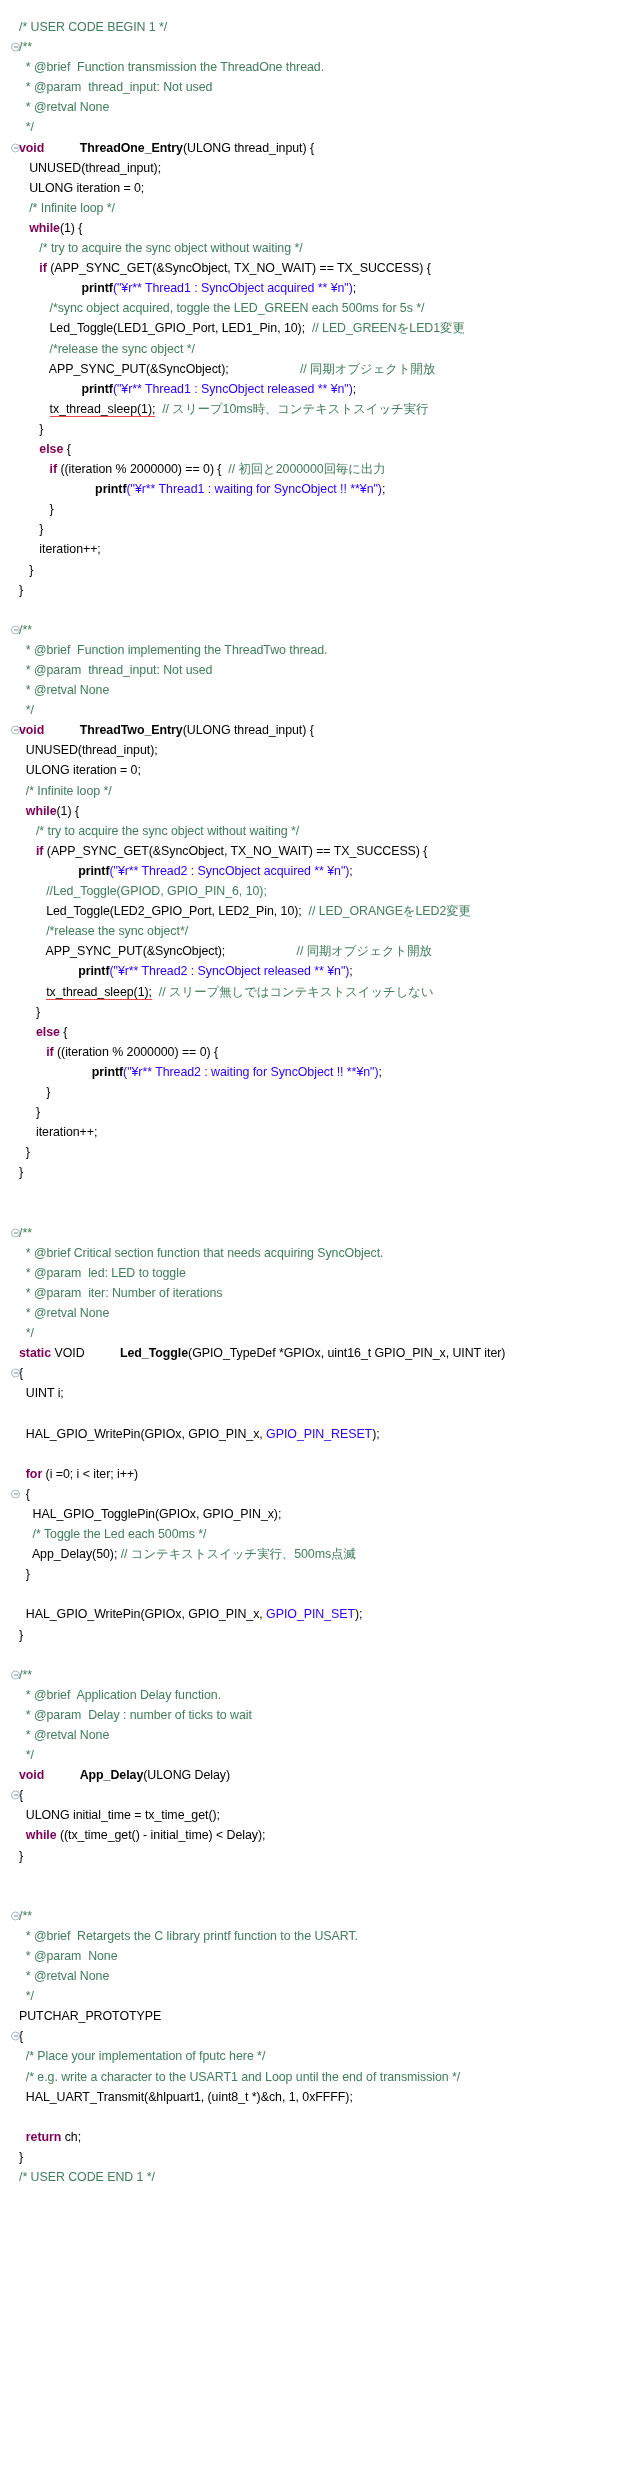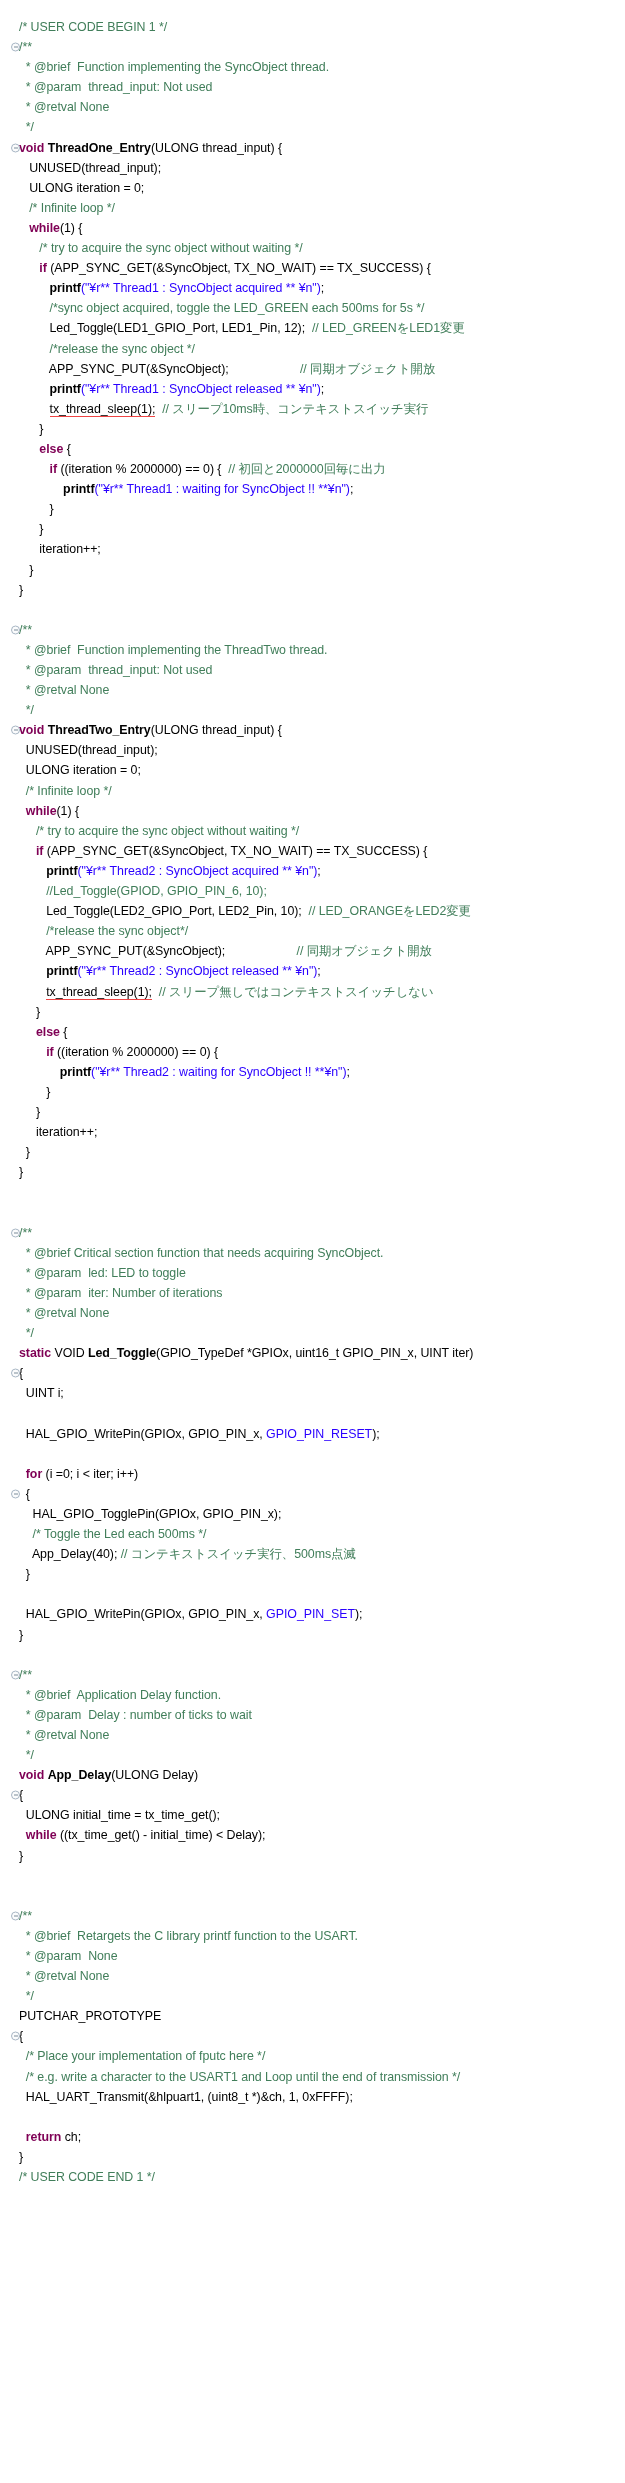--- a/index.html
+++ b/index.html
@@ -34,21 +34,21 @@
     color: #000000;
     letter-spacing: -0.05px;
     padding-left: 8px;
   }
   .line.blank { color: transparent; }
 
   
   .cmt      { color: #417e5a; }       
   .kw       { color: #7f0055; font-weight: bold; }  
   .str      { color: #2a00ff; }       
-  .fn       { color: #000000; font-weight: bold; }  
+  .fn       { color: #000000; font-weight: bold; margin-left: 32px; }  
   .macro    { color: #2a00ff; } 
   .plain    { color: #000000; }
 
   
   .fold {
     position: absolute;
     left: 0px;
     top: 50%;
     transform: translateY(-50%);
     width: 9px;
@@ -74,34 +74,34 @@
     padding-bottom: 0px;
   }
 </style>
 </head>
 <body>
 
 <div id="editor">
   <div class="code-area" id="code-area">
       <div class="line"><span class="cmt">/* USER CODE BEGIN 1 */</span></div>
       <div class="line"><span class="fold"></span><span class="cmt">/**</span></div>
-      <div class="line"><span class="cmt">  * @brief  Function implementing the SyncObject thread.</span></div>
+      <div class="line"><span class="cmt">  * @brief  Function transmission the ThreadOne thread.</span></div>
       <div class="line"><span class="cmt">  * @param  thread_input: Not used</span></div>
       <div class="line"><span class="cmt">  * @retval None</span></div>
       <div class="line"><span class="cmt">  */</span></div>
       <div class="line"><span class="fold"></span><span class="kw">void</span><span class="plain"> </span><span class="fn">ThreadOne_Entry</span><span class="plain">(ULONG thread_input) {</span></div>
       <div class="line"><span class="plain">   UNUSED(thread_input);</span></div>
       <div class="line"><span class="plain">   ULONG iteration = 0;</span></div>
       <div class="line"><span class="cmt">   /* Infinite loop */</span></div>
       <div class="line"><span class="plain">   </span><span class="kw">while</span><span class="plain">(1) {</span></div>
       <div class="line"><span class="cmt">      /* try to acquire the sync object without waiting */</span></div>
       <div class="line"><span class="plain">      </span><span class="kw">if</span><span class="plain"> (APP_SYNC_GET(&amp;SyncObject, TX_NO_WAIT) == TX_SUCCESS) {</span></div>
       <div class="line"><span class="plain">         </span><span class="fn">printf</span><span class="str">("¥r** Thread1 : SyncObject acquired ** ¥n")</span><span class="plain">;</span></div>
       <div class="line"><span class="cmt">         /*sync object acquired, toggle the LED_GREEN each 500ms for 5s */</span></div>
-      <div class="line"><span class="plain">         Led_Toggle(LED1_GPIO_Port, LED1_Pin, 12);  </span><span class="cmt">// LED_GREENをLED1変更</span></div>
+      <div class="line"><span class="plain">         Led_Toggle(LED1_GPIO_Port, LED1_Pin, 10);  </span><span class="cmt">// LED_GREENをLED1変更</span></div>
       <div class="line"><span class="cmt">         /*release the sync object */</span></div>
       <div class="line"><span class="plain">         APP_SYNC_PUT(&amp;SyncObject);                     </span><span class="cmt">// 同期オブジェクト開放</span></div>
       <div class="line"><span class="plain">         </span><span class="fn">printf</span><span class="str">("¥r** Thread1 : SyncObject released ** ¥n")</span><span class="plain">;</span></div>
       <div class="line"><span class="plain">         </span><span class="plain uline">tx_thread_sleep(1);</span><span class="plain">  </span><span class="cmt">// スリープ10ms時、コンテキストスイッチ実行</span></div>
       <div class="line"><span class="plain">      }</span></div>
       <div class="line"><span class="plain">      </span><span class="kw">else</span><span class="plain"> {</span></div>
       <div class="line"><span class="plain">         </span><span class="kw">if</span><span class="plain"> ((iteration % 2000000) == 0) {  </span><span class="cmt">// 初回と2000000回毎に出力</span></div>
       <div class="line"><span class="plain">             </span><span class="fn">printf</span><span class="str">("¥r** Thread1 : waiting for SyncObject !! **¥n")</span><span class="plain">;</span></div>
       <div class="line"><span class="plain">         }</span></div>
       <div class="line"><span class="plain">      }</span></div>
@@ -148,21 +148,21 @@
       <div class="line"><span class="kw">static</span><span class="plain"> VOID </span><span class="fn">Led_Toggle</span><span class="plain">(GPIO_TypeDef *GPIOx, uint16_t GPIO_PIN_x, UINT iter)</span></div>
       <div class="line"><span class="fold"></span><span class="plain">{</span></div>
       <div class="line"><span class="plain">  UINT i;</span></div>
       <div class="line blank"> </div>
       <div class="line"><span class="plain">  HAL_GPIO_WritePin(GPIOx, GPIO_PIN_x, </span><span class="macro">GPIO_PIN_RESET</span><span class="plain">);</span></div>
       <div class="line blank"> </div>
       <div class="line"><span class="plain">  </span><span class="kw">for</span><span class="plain"> (i =0; i &lt; iter; i++)</span></div>
       <div class="line"><span class="fold"></span><span class="plain">  {</span></div>
       <div class="line"><span class="plain">    HAL_GPIO_TogglePin(GPIOx, GPIO_PIN_x);</span></div>
       <div class="line"><span class="cmt">    /* Toggle the Led each 500ms */</span></div>
-      <div class="line"><span class="plain">    App_Delay(40); </span><span class="cmt">// コンテキストスイッチ実行、500ms点滅</span></div>
+      <div class="line"><span class="plain">    App_Delay(50); </span><span class="cmt">// コンテキストスイッチ実行、500ms点滅</span></div>
       <div class="line"><span class="plain">  }</span></div>
       <div class="line blank"> </div>
       <div class="line"><span class="plain">  HAL_GPIO_WritePin(GPIOx, GPIO_PIN_x, </span><span class="macro">GPIO_PIN_SET</span><span class="plain">);</span></div>
       <div class="line"><span class="plain">}</span></div>
       <div class="line blank"> </div>
       <div class="line"><span class="fold"></span><span class="cmt">/**</span></div>
       <div class="line"><span class="cmt">  * @brief  Application Delay function.</span></div>
       <div class="line"><span class="cmt">  * @param  Delay : number of ticks to wait</span></div>
       <div class="line"><span class="cmt">  * @retval None</span></div>
       <div class="line"><span class="cmt">  */</span></div>

